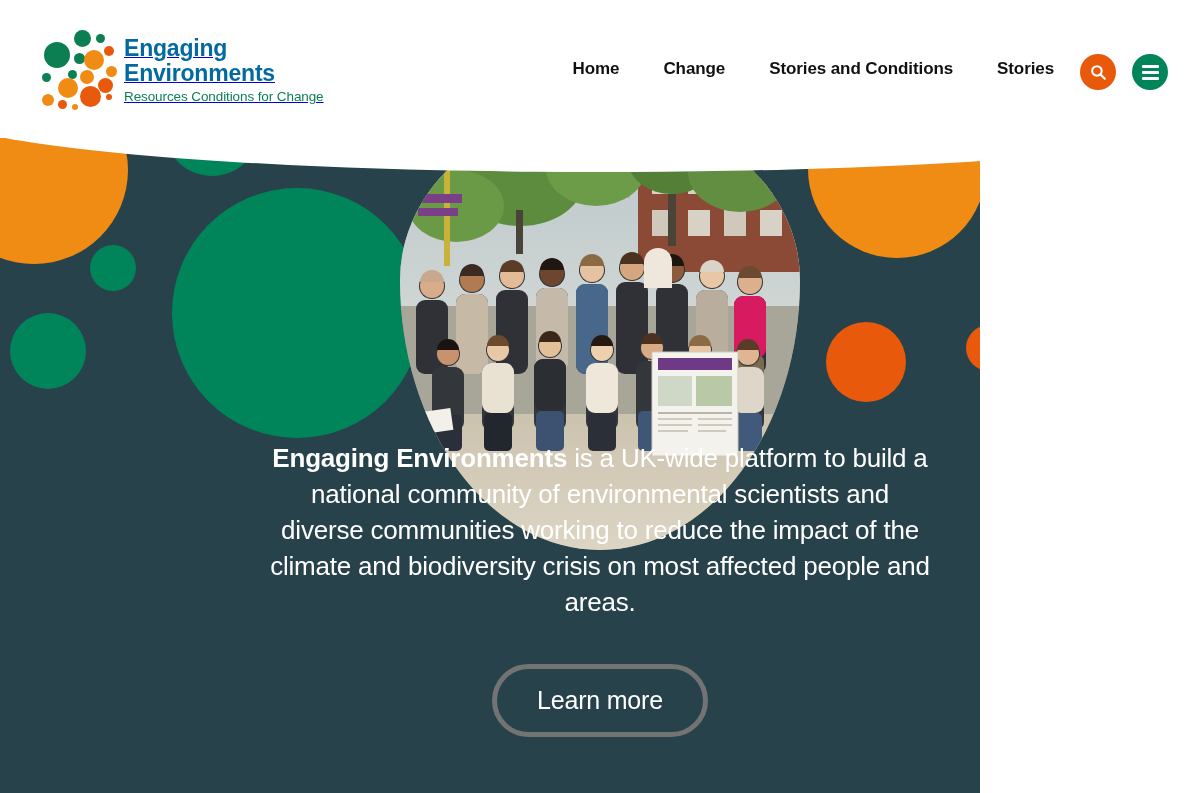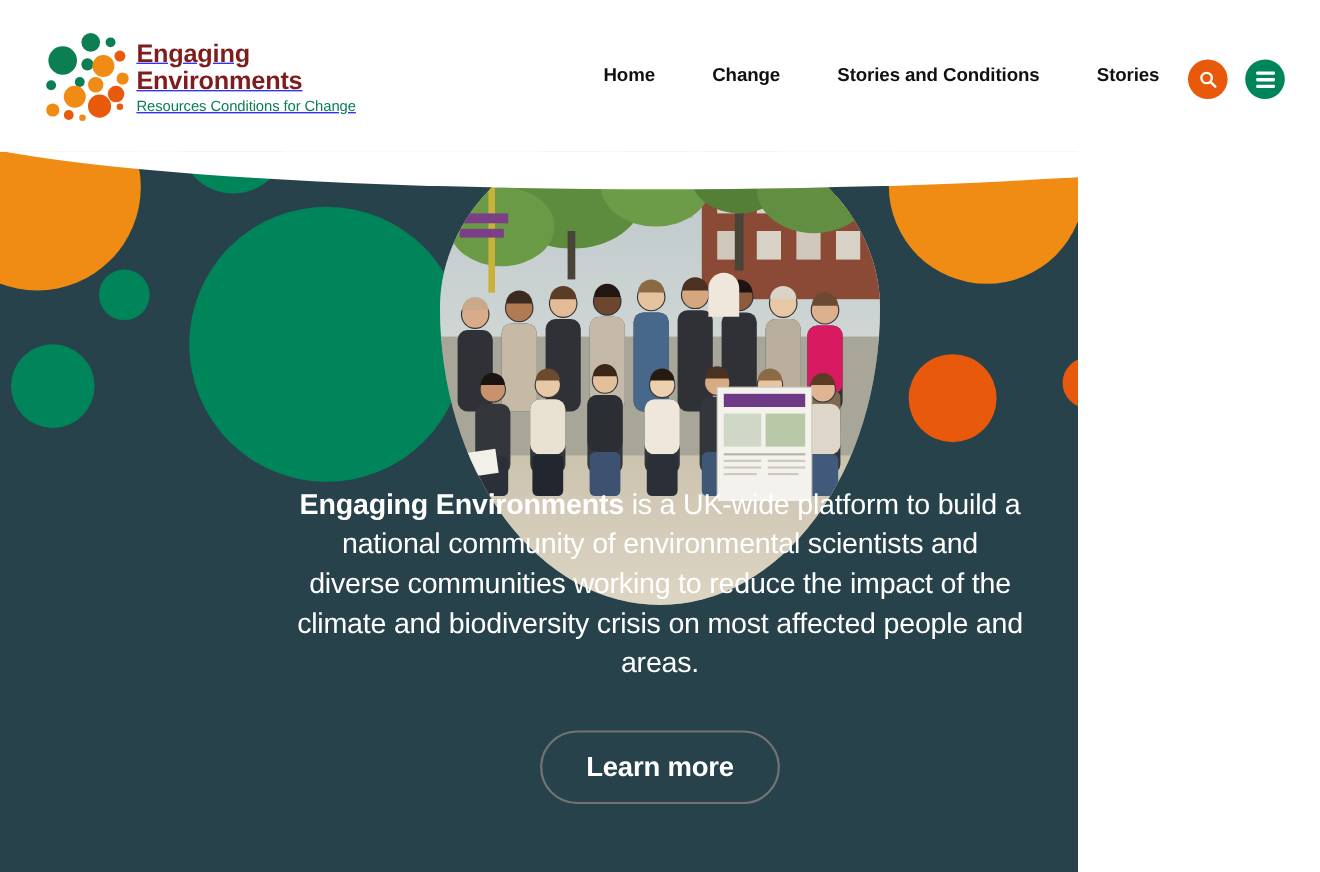--- a/index.html
+++ b/index.html
@@ -25,31 +25,31 @@
     display:flex; align-items:center;
   }
   .logo-dots {
     position:relative; width:82px; height:86px; flex:none;
   }
   .logo-dots i {
     position:absolute; border-radius:50%; display:block;
   }
   .logo-text { margin-left:6px; }
   .logo-line1, .logo-line2 {
-    color:#7f1d1d; font-weight:700; font-size:23px;
+    color:#0369a1; font-weight:700; font-size:23px;
     line-height:25px; letter-spacing:-0.2px;
   }
   .logo-tag {
     color:#0B7F52; font-size:13.5px; line-height:18px;
     margin-top:2px; letter-spacing:-0.1px;
   }
 
   .nav {
     position:absolute; right:146px; top:0; height:138px;
-    display:flex; align-items:center; gap:8px;
+    display:flex; align-items:center; gap:0;
   }
   .nav a {
     color:#111111; font-size:17px; font-weight:700;
     text-decoration:none; padding:0 0; margin-left:44px;
     white-space:nowrap; letter-spacing:-0.1px;
   }
   .nav a:first-child { margin-left:0; }
 
   .header-btns {
     position:absolute; right:32px; top:54px;
@@ -107,23 +107,23 @@
     width:660px; margin:0 auto;
     color:#ffffff; font-size:26px; line-height:36px;
     font-weight:400; letter-spacing:-0.2px;
   }
   .lede b { font-weight:700; }
 
   .cta-row { margin-top:44px; text-align:center; }
   .cta {
     display:inline-block;
     padding:17px 40px;
-    border:2px solid #737373;
+    border:5px solid #737373;
     border-radius:40px;
-    color:#ffffff; font-size:25px; font-weight:700;
+    color:#ffffff; font-size:25px; font-weight:400;
     background:transparent; cursor:pointer;
     letter-spacing:-0.2px;
     font-family:"Liberation Sans", sans-serif;
   }
 </style>
 </head>
 <body>
 
 <header class="header">
 

